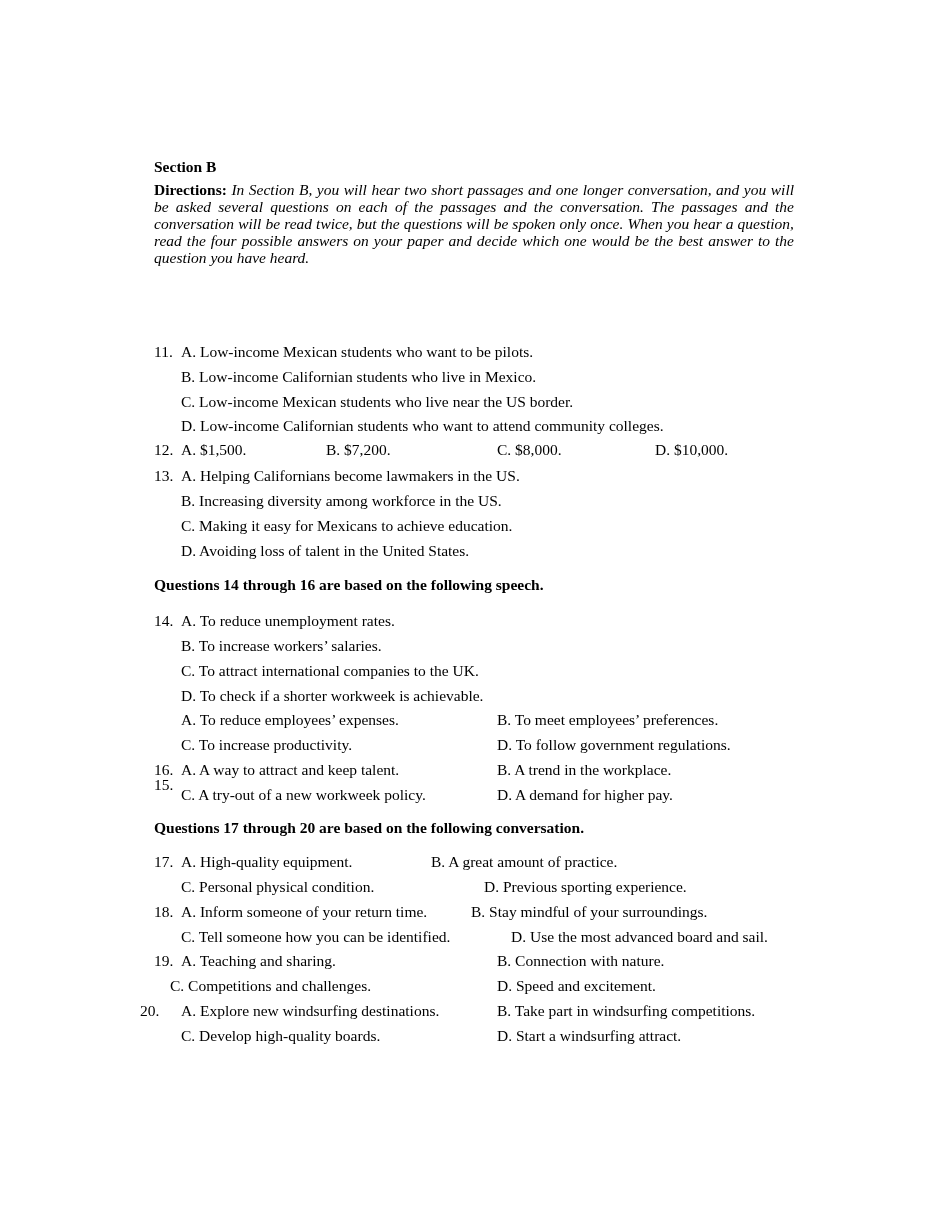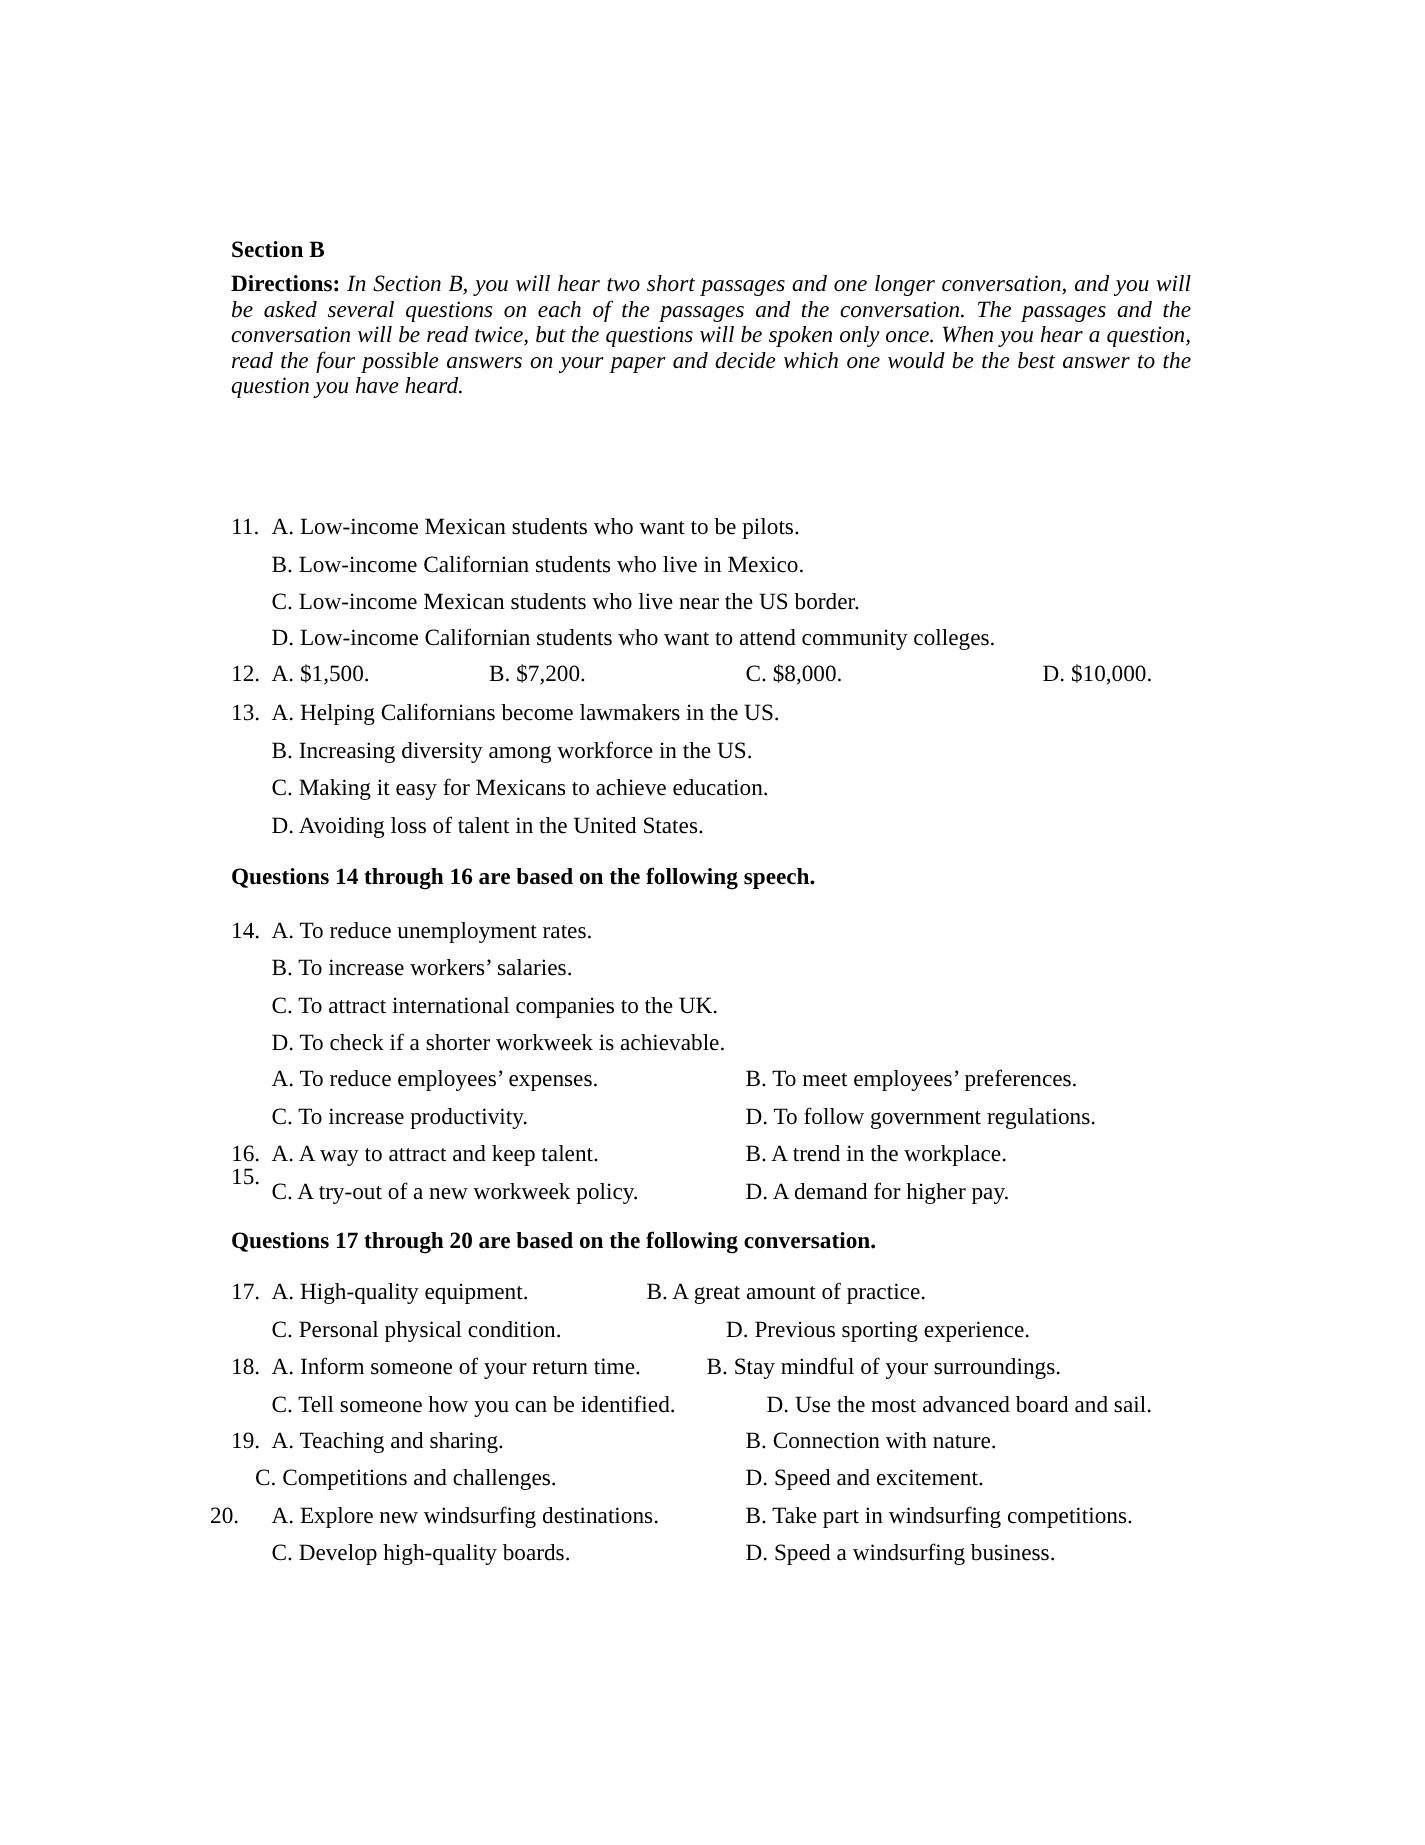--- a/index.html
+++ b/index.html
@@ -28,21 +28,21 @@
   <div class="abs" style="left:154px; top:343px;">11.</div>
   <div class="abs" style="left:181px; top:343px;">A. Low-income Mexican students who want to be pilots.</div>
   <div class="abs" style="left:181px; top:368px;">B. Low-income Californian students who live in Mexico.</div>
   <div class="abs" style="left:181px; top:393px;">C. Low-income Mexican students who live near the US border.</div>
   <div class="abs" style="left:181px; top:417px;">D. Low-income Californian students who want to attend community colleges.</div>
 
   <div class="abs" style="left:154px; top:441px;">12.</div>
   <div class="abs" style="left:181px; top:441px;">A. $1,500.</div>
   <div class="abs" style="left:326px; top:441px;">B. $7,200.</div>
   <div class="abs" style="left:497px; top:441px;">C. $8,000.</div>
-  <div class="abs" style="left:655px; top:441px;margin-left:40px;">D. $10,000.</div>
+  <div class="abs" style="left:655px; top:441px;">D. $10,000.</div>
 
   <div class="abs" style="left:154px; top:467px;">13.</div>
   <div class="abs" style="left:181px; top:467px;">A. Helping Californians become lawmakers in the US.</div>
   <div class="abs" style="left:181px; top:492px;">B. Increasing diversity among workforce in the US.</div>
   <div class="abs" style="left:181px; top:517px;">C. Making it easy for Mexicans to achieve education.</div>
   <div class="abs" style="left:181px; top:542px;">D. Avoiding loss of talent in the United States.</div>
 
   <div class="abs bold" style="left:154px; top:576px;">Questions 14 through 16 are based on the following speech.</div>
 
   <div class="abs" style="left:154px; top:612px;">14.</div>
@@ -80,15 +80,15 @@
   <div class="abs" style="left:154px; top:952px;">19.</div>
   <div class="abs" style="left:181px; top:952px;">A. Teaching and sharing.</div>
   <div class="abs" style="left:497px; top:952px;">B. Connection with nature.</div>
   <div class="abs" style="left:170px; top:977px;">C. Competitions and challenges.</div>
   <div class="abs" style="left:497px; top:977px;">D. Speed and excitement.</div>
 
   <div class="abs" style="left:140px; top:1002px;">20.</div>
   <div class="abs" style="left:181px; top:1002px;">A. Explore new windsurfing destinations.</div>
   <div class="abs" style="left:497px; top:1002px;">B. Take part in windsurfing competitions.</div>
   <div class="abs" style="left:181px; top:1027px;">C. Develop high-quality boards.</div>
-  <div class="abs" style="left:497px; top:1027px;">D. Speed a windsurfing business.</div>
+  <div class="abs" style="left:497px; top:1027px;">D. Start a windsurfing attract.</div>
 
 </div>
 
 </body></html>

